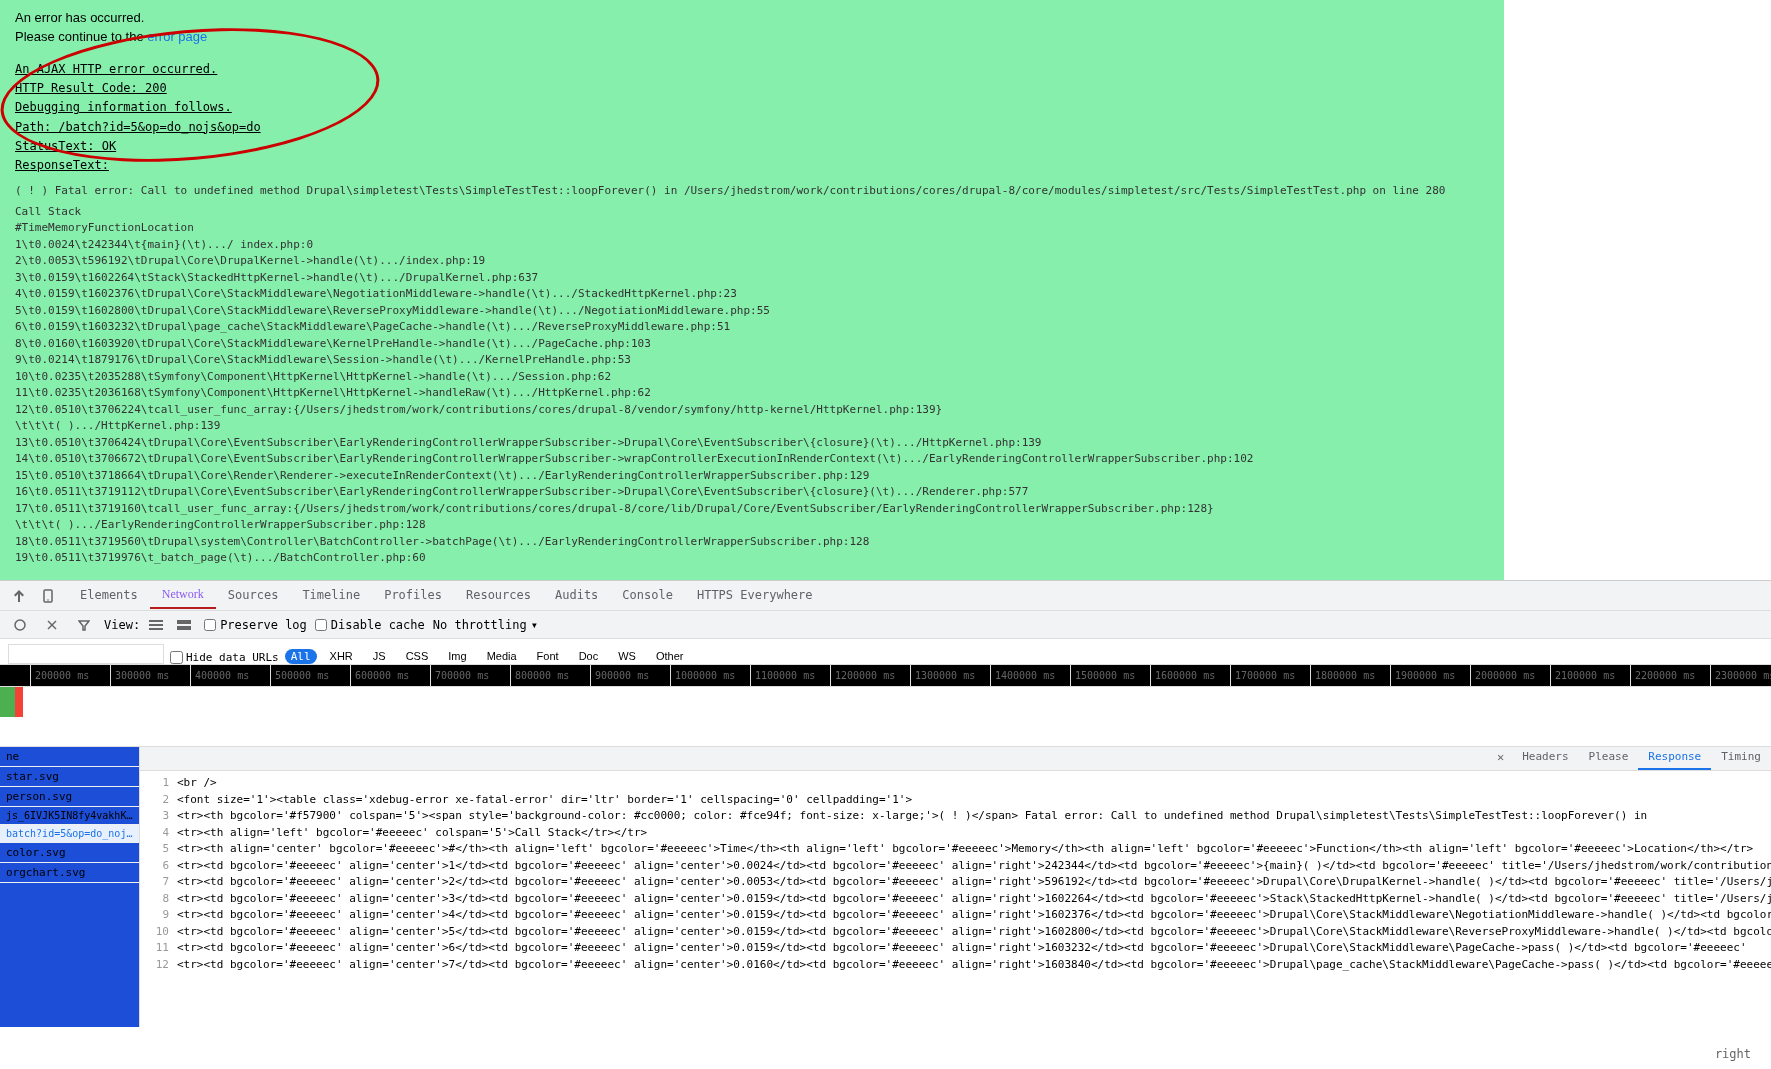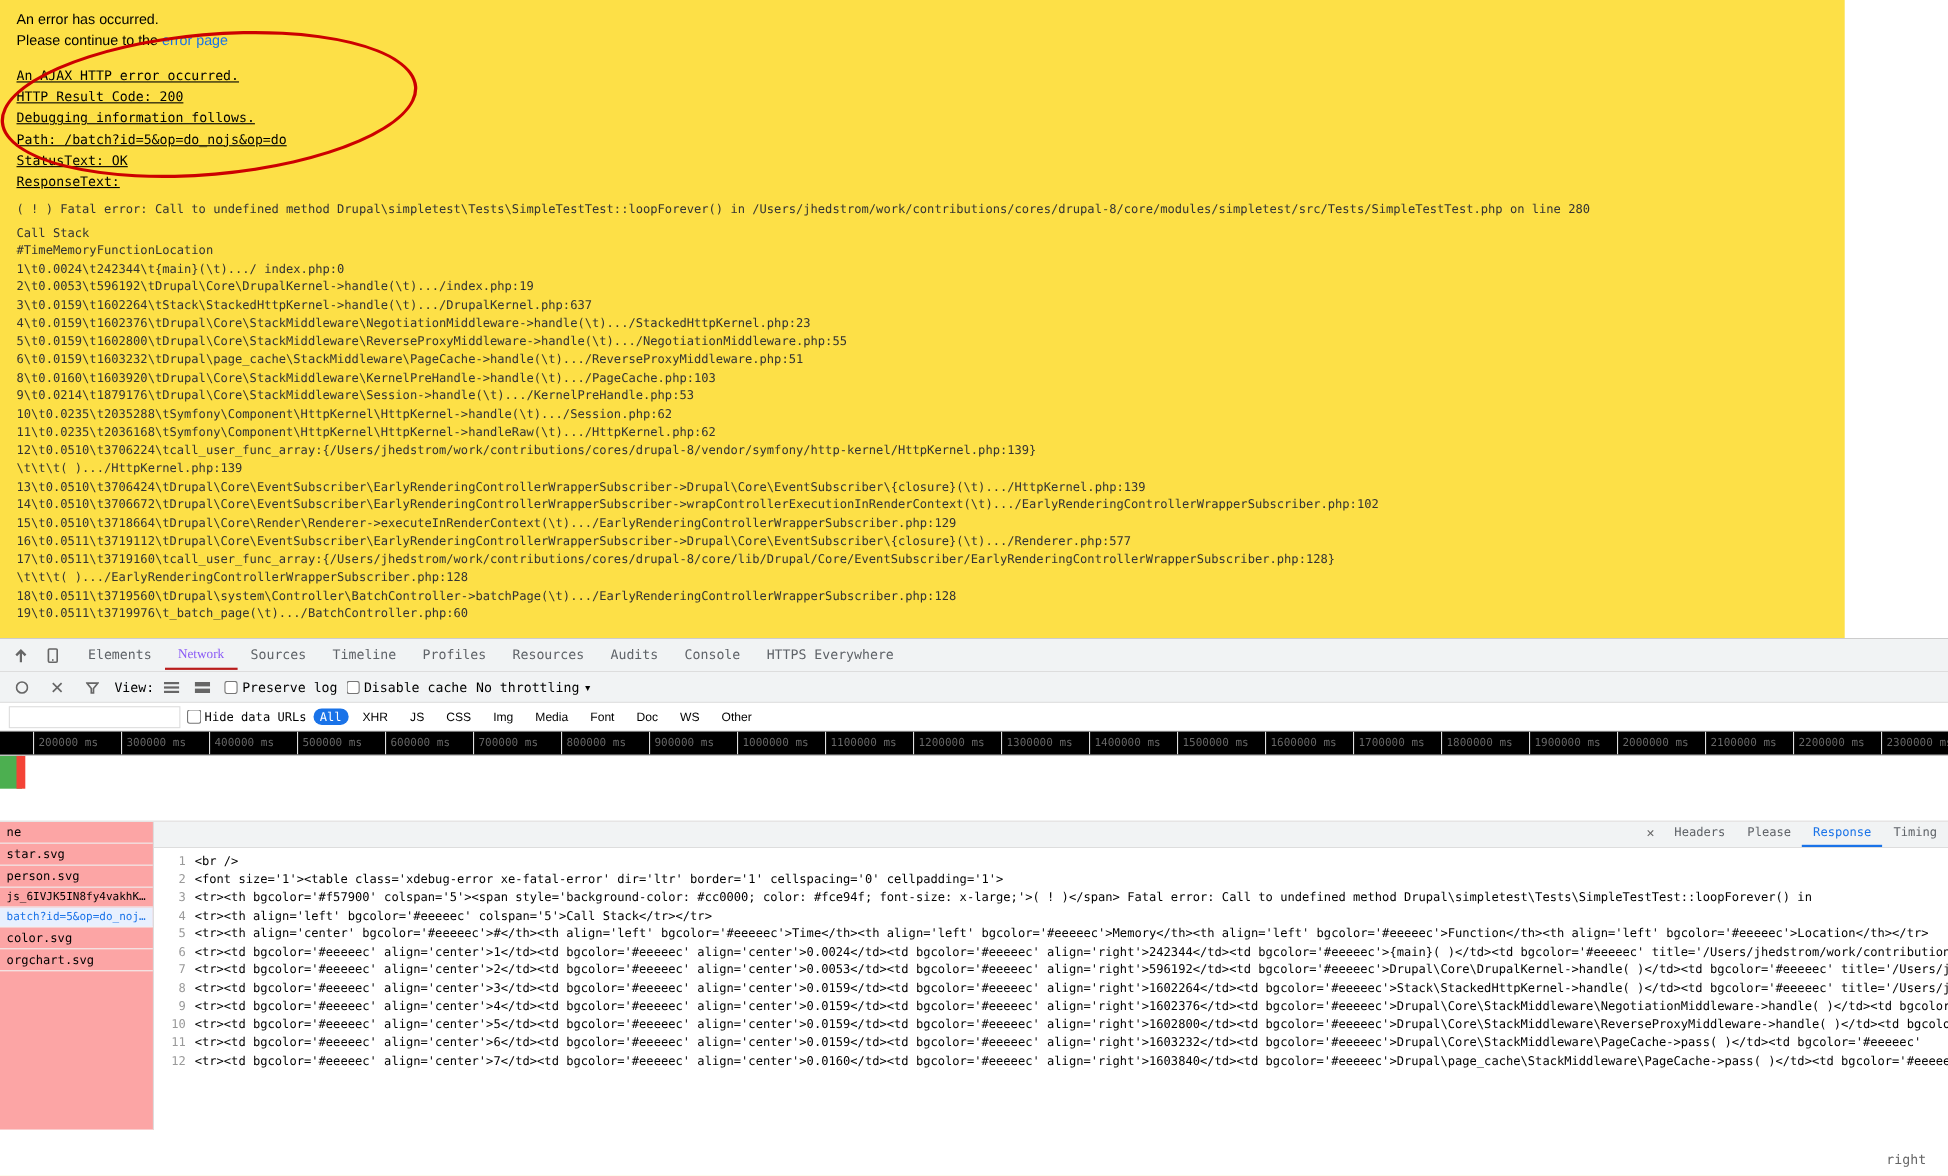--- a/index.html
+++ b/index.html
@@ -1,22 +1,22 @@
 <!DOCTYPE html>
 <html><head>
   <meta charset="utf-8">
   <style>
     * { margin: 0; padding: 0; box-sizing: border-box; }
     body { font-family: monospace; font-size: 12px; background: #fff; overflow: hidden; }
     
     
     #main-page {
-      width: 1677px;
+      width: 1504px;
       height: 580px;
-      background: #fde047;
+      background: #86efac;
       padding: 10px 15px;
       overflow: hidden;
       position: relative;
     }
     
     .error-header {
       font-family: Arial, sans-serif;
       font-size: 13px;
       margin-bottom: 4px;
     }
@@ -141,21 +141,21 @@
     .view-controls {
       display: flex;
       align-items: center;
       gap: 4px;
       font-size: 12px;
     }
     
     
     .filter-toolbar {
       display: flex;
-      align-items: center;
+      align-items: flex-end;
       background: #fff;
       border-bottom: 1px solid #ddd;
       height: 26px;
       padding: 0 8px;
       gap: 6px;
       font-size: 11px;
     }
     
     .filter-search {
       border: 1px solid #ddd;
@@ -222,21 +222,21 @@
     .w-bar {
       position: absolute;
       height: 6px;
       top: 8px;
     }
     
     
     .bottom-split {
       display: flex;
       height: 280px;
-      background: #fca5a5;
+      background: #1d4ed8;
     }
     
     .file-list {
       width: 140px;
       border-right: 1px solid #ddd;
       overflow-y: auto;
       font-size: 11px;
     }
     
     .file-item {

